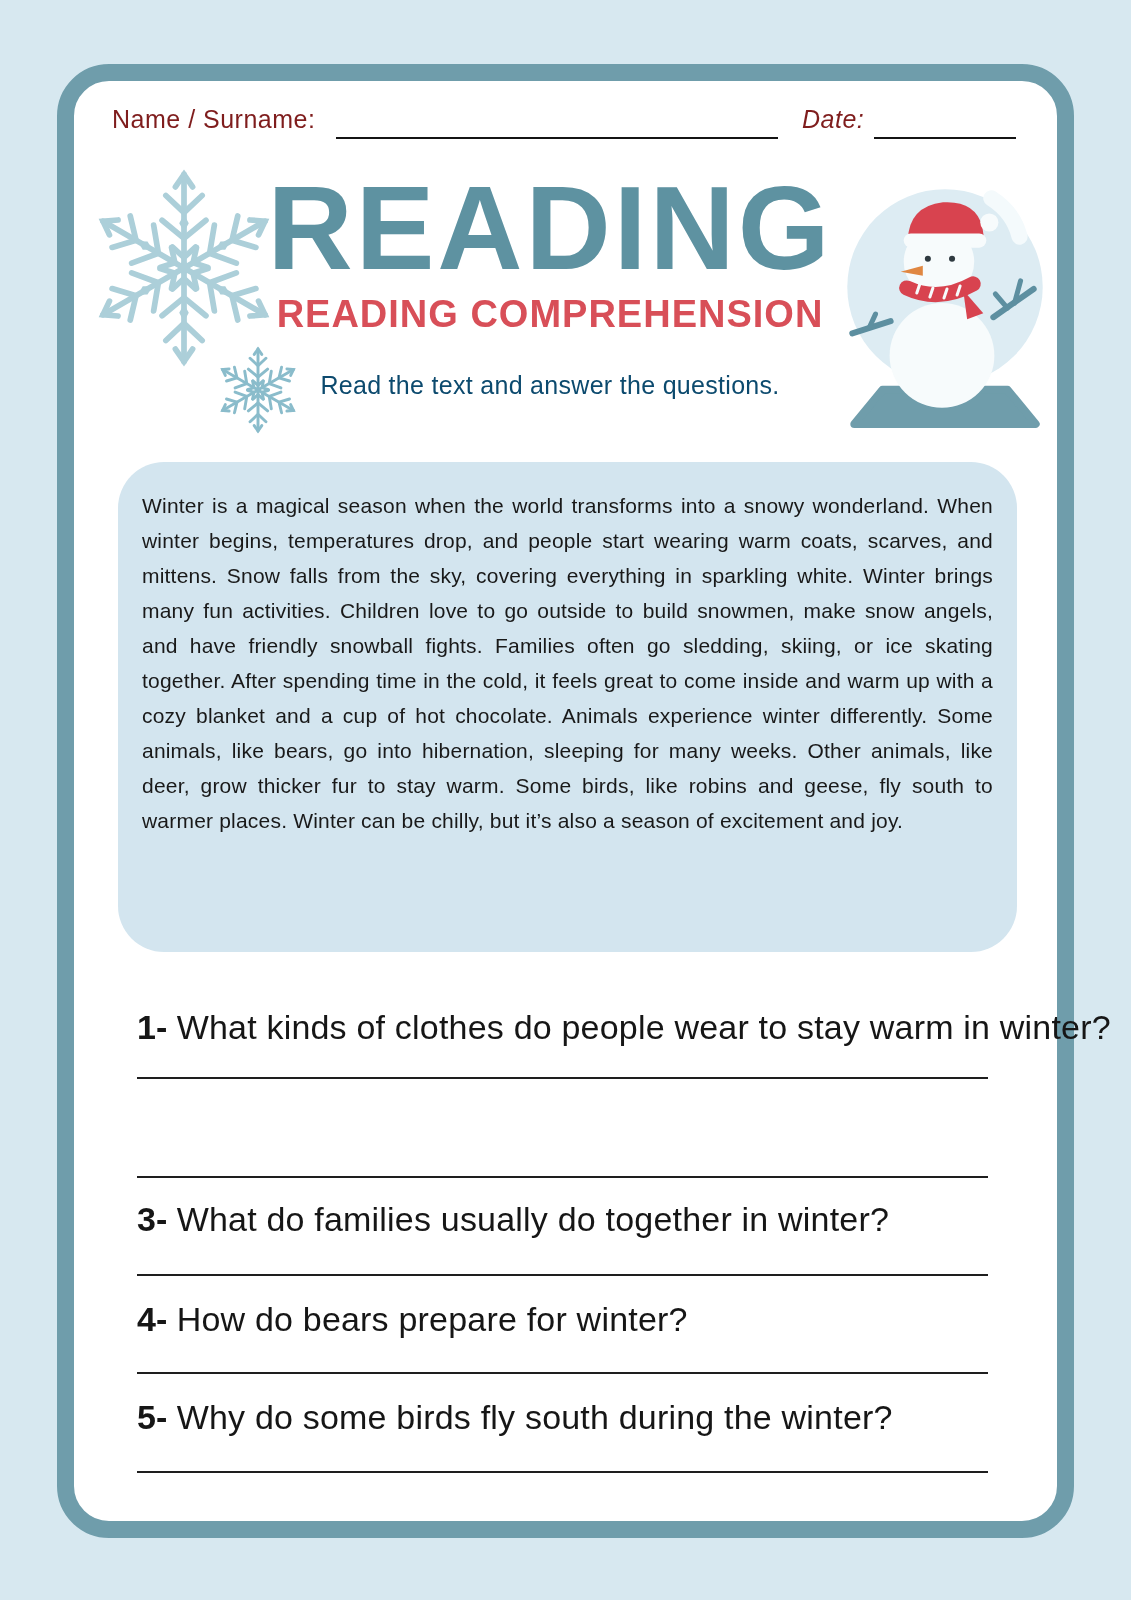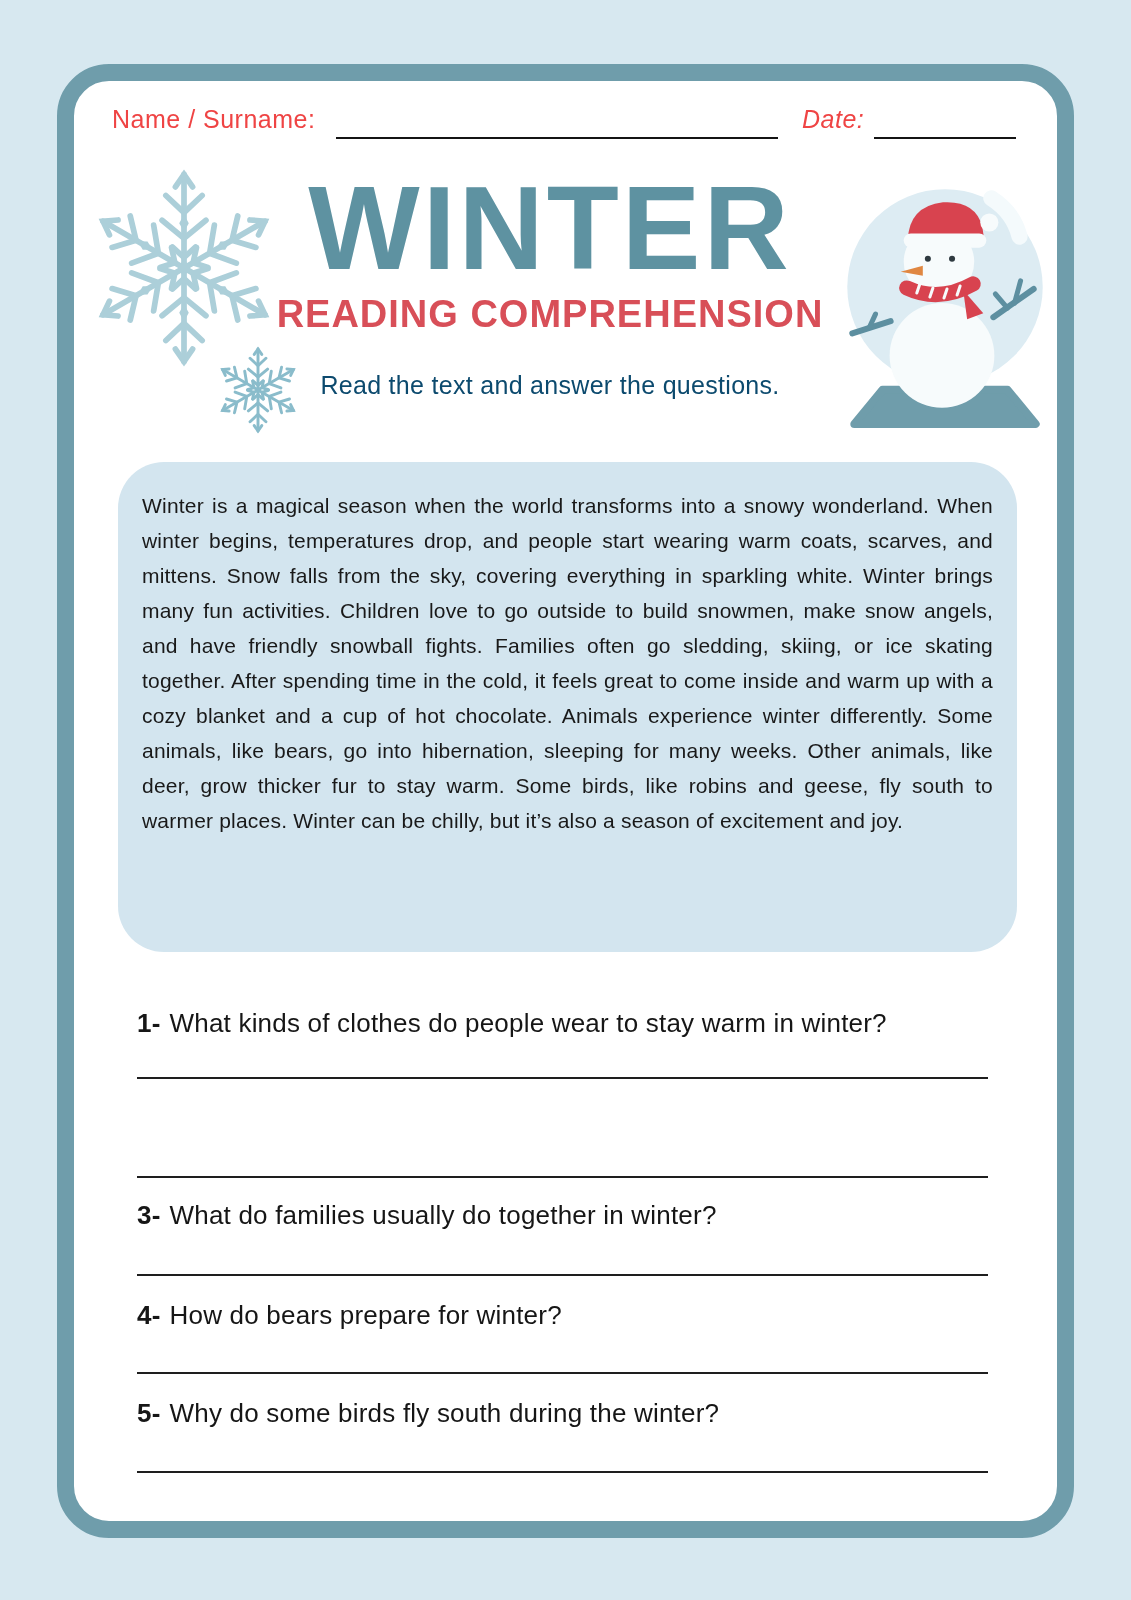--- a/index.html
+++ b/index.html
@@ -17,21 +17,21 @@
     width: 1017px; height: 1474px;
     background: #ffffff;
     border: 17px solid #6f9dab;
     border-radius: 52px;
   }
   .abs { position: absolute; }
 
   
   .hdr-label {
     font-size: 25px;
-    color: #ef4444;
+    color: #7f1d1d;
     letter-spacing: 0.5px;
     white-space: nowrap;
     text-align: center;
   }
   .write-line {
     border-bottom: 2px solid #141414;
     height: 0;
   }
   .name-label { left: 38px; top: 24px; }
   .name-line  { left: 262px; top: 56px; width: 442px; }
@@ -82,21 +82,21 @@
     line-height: 35px;
     color: #191919;
     text-align: justify;
     letter-spacing: 0.2px;
   }
 
   
   .question {
     left: 63px;
     width: 860px;
-    font-size: 26px;
+    font-size: 34px;
     letter-spacing: 0.2px;
     color: #161616;
     white-space: nowrap;
   }
   .qnum { font-weight: bold; margin-right: 9px; }
   .answer-line {
     left: 63px;
     width: 851px;
     border-bottom: 2px solid #1e1e1e;
     height: 0;
@@ -148,21 +148,21 @@
     </defs>
     <use href="#armB"></use>
     <use href="#armB" transform="rotate(60)"></use>
     <use href="#armB" transform="rotate(120)"></use>
     <use href="#armB" transform="rotate(180)"></use>
     <use href="#armB" transform="rotate(240)"></use>
     <use href="#armB" transform="rotate(300)"></use>
   </svg>
 
   <div class="abs title-wrap">
-    <div class="main-title">WINTER</div>
+    <div class="main-title">READING</div>
     <div class="sub-title">READING COMPREHENSION</div>
     <div class="instruction">Read the text and answer the questions.</div>
   </div>
 
   <svg class="abs globe" viewBox="0 0 200 270">
     <circle cx="100" cy="128" r="97" fill="#ddecf3"></circle>
     <path d="M146 40 q22 14 28 38" stroke="#f4fafc" stroke-width="16" fill="none" stroke-linecap="round"></path>
     <path d="M38 230 L162 230 L190 264 L10 264 Z" fill="#6f9dab" stroke="#6f9dab" stroke-width="8" stroke-linejoin="round"></path>
     <circle cx="97" cy="196" r="52" fill="#f7fbfc"></circle>
     <path d="M46 162 L8 174" stroke="#5d8fa0" stroke-width="6" stroke-linecap="round" fill="none"></path>

